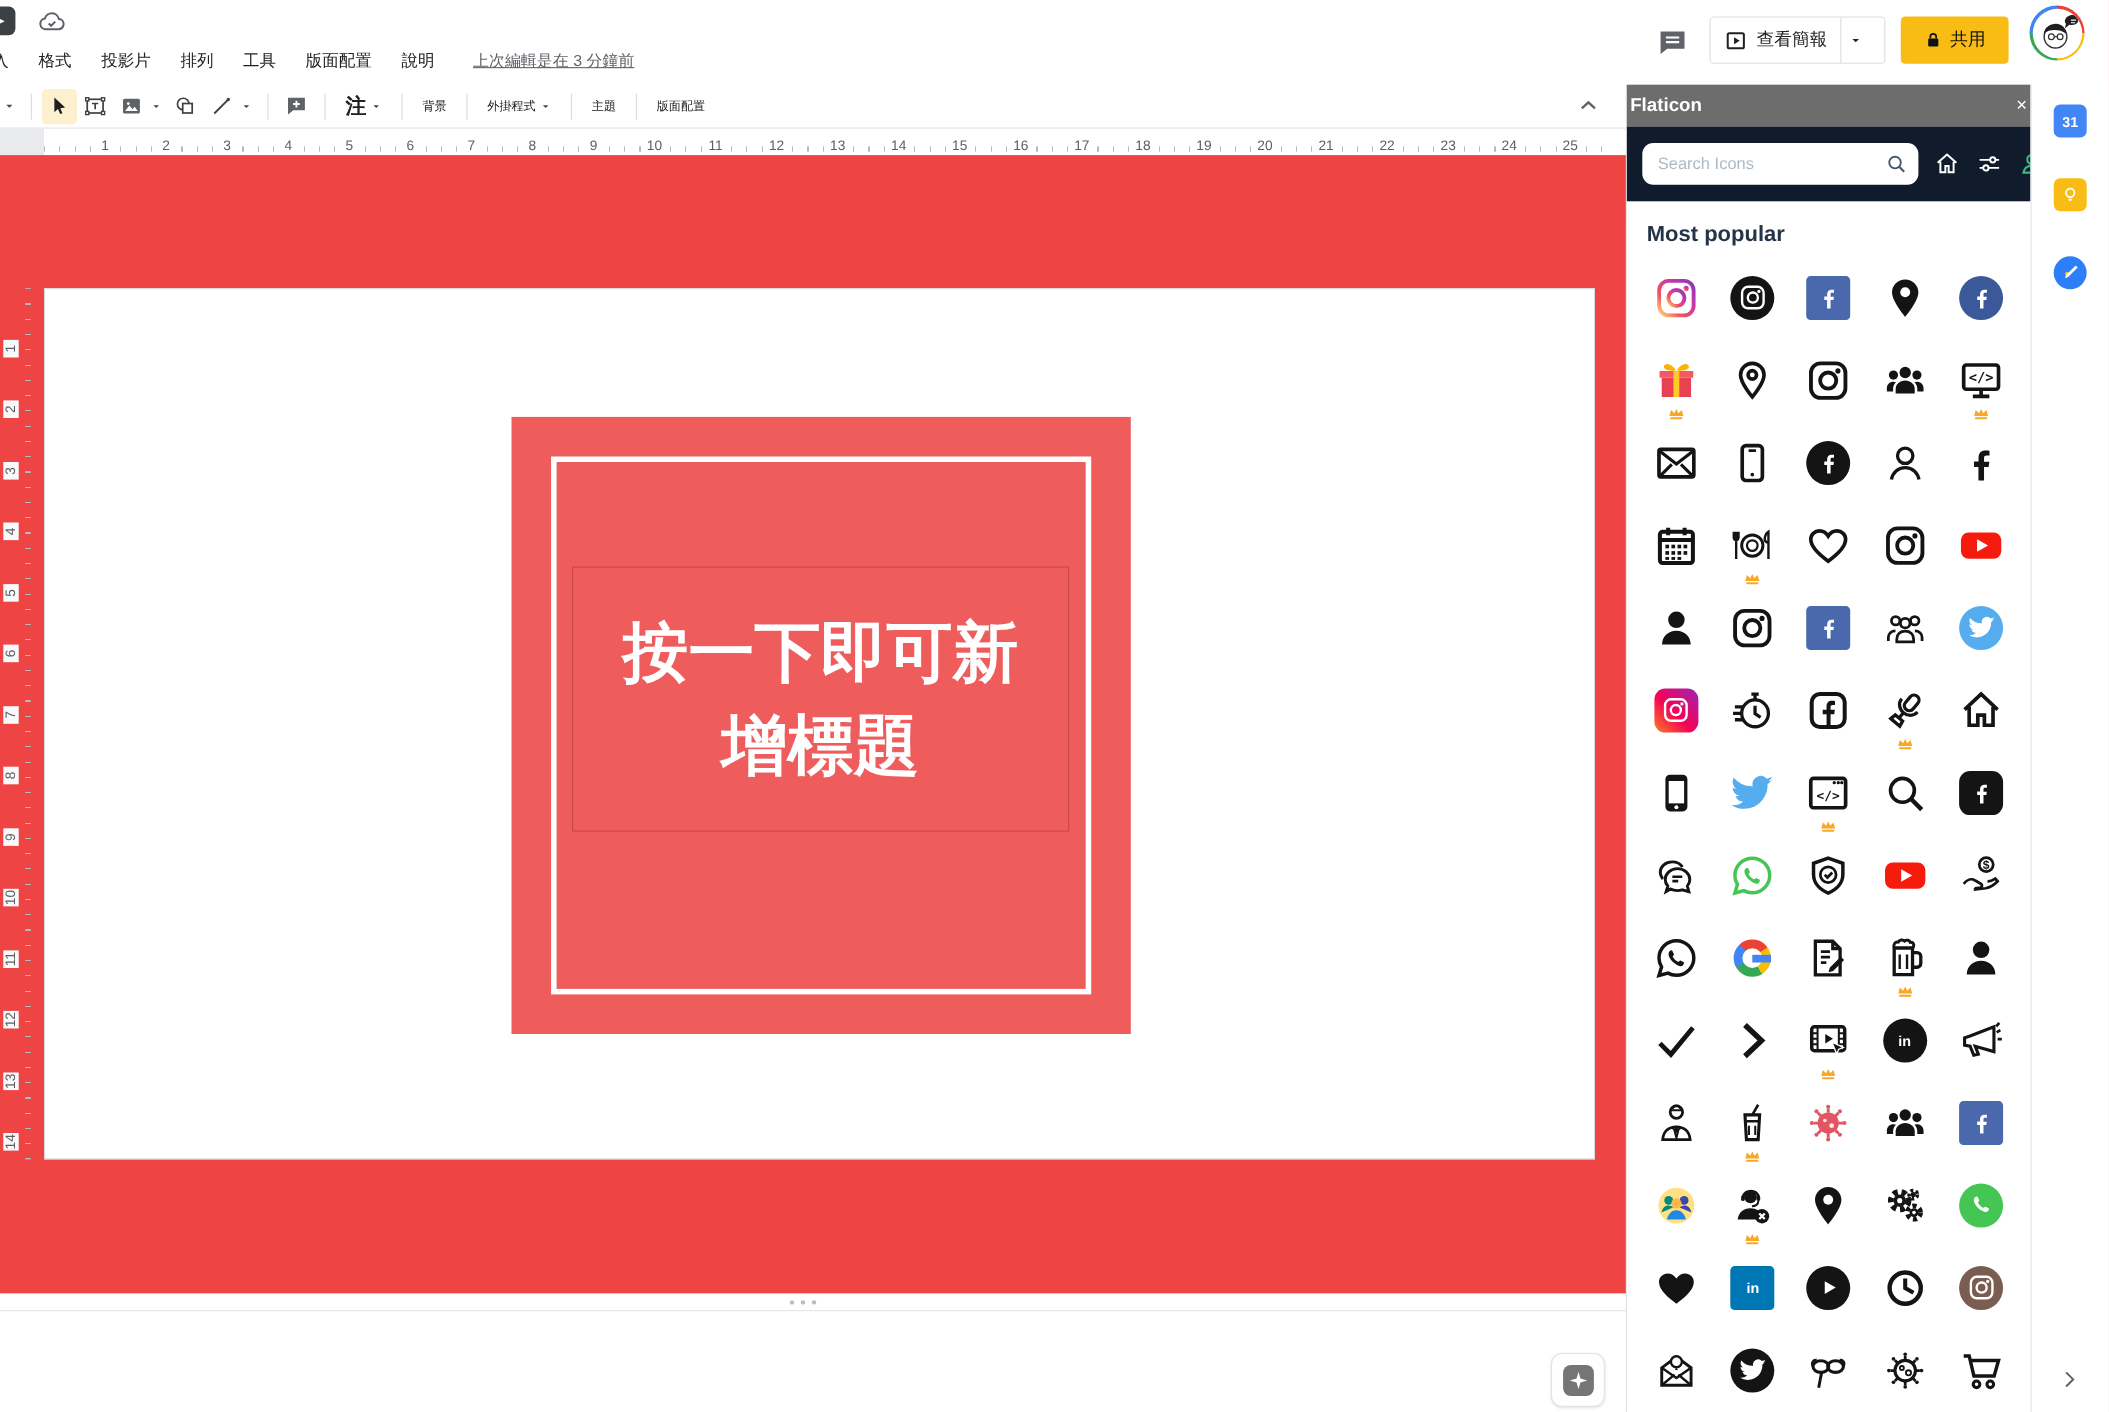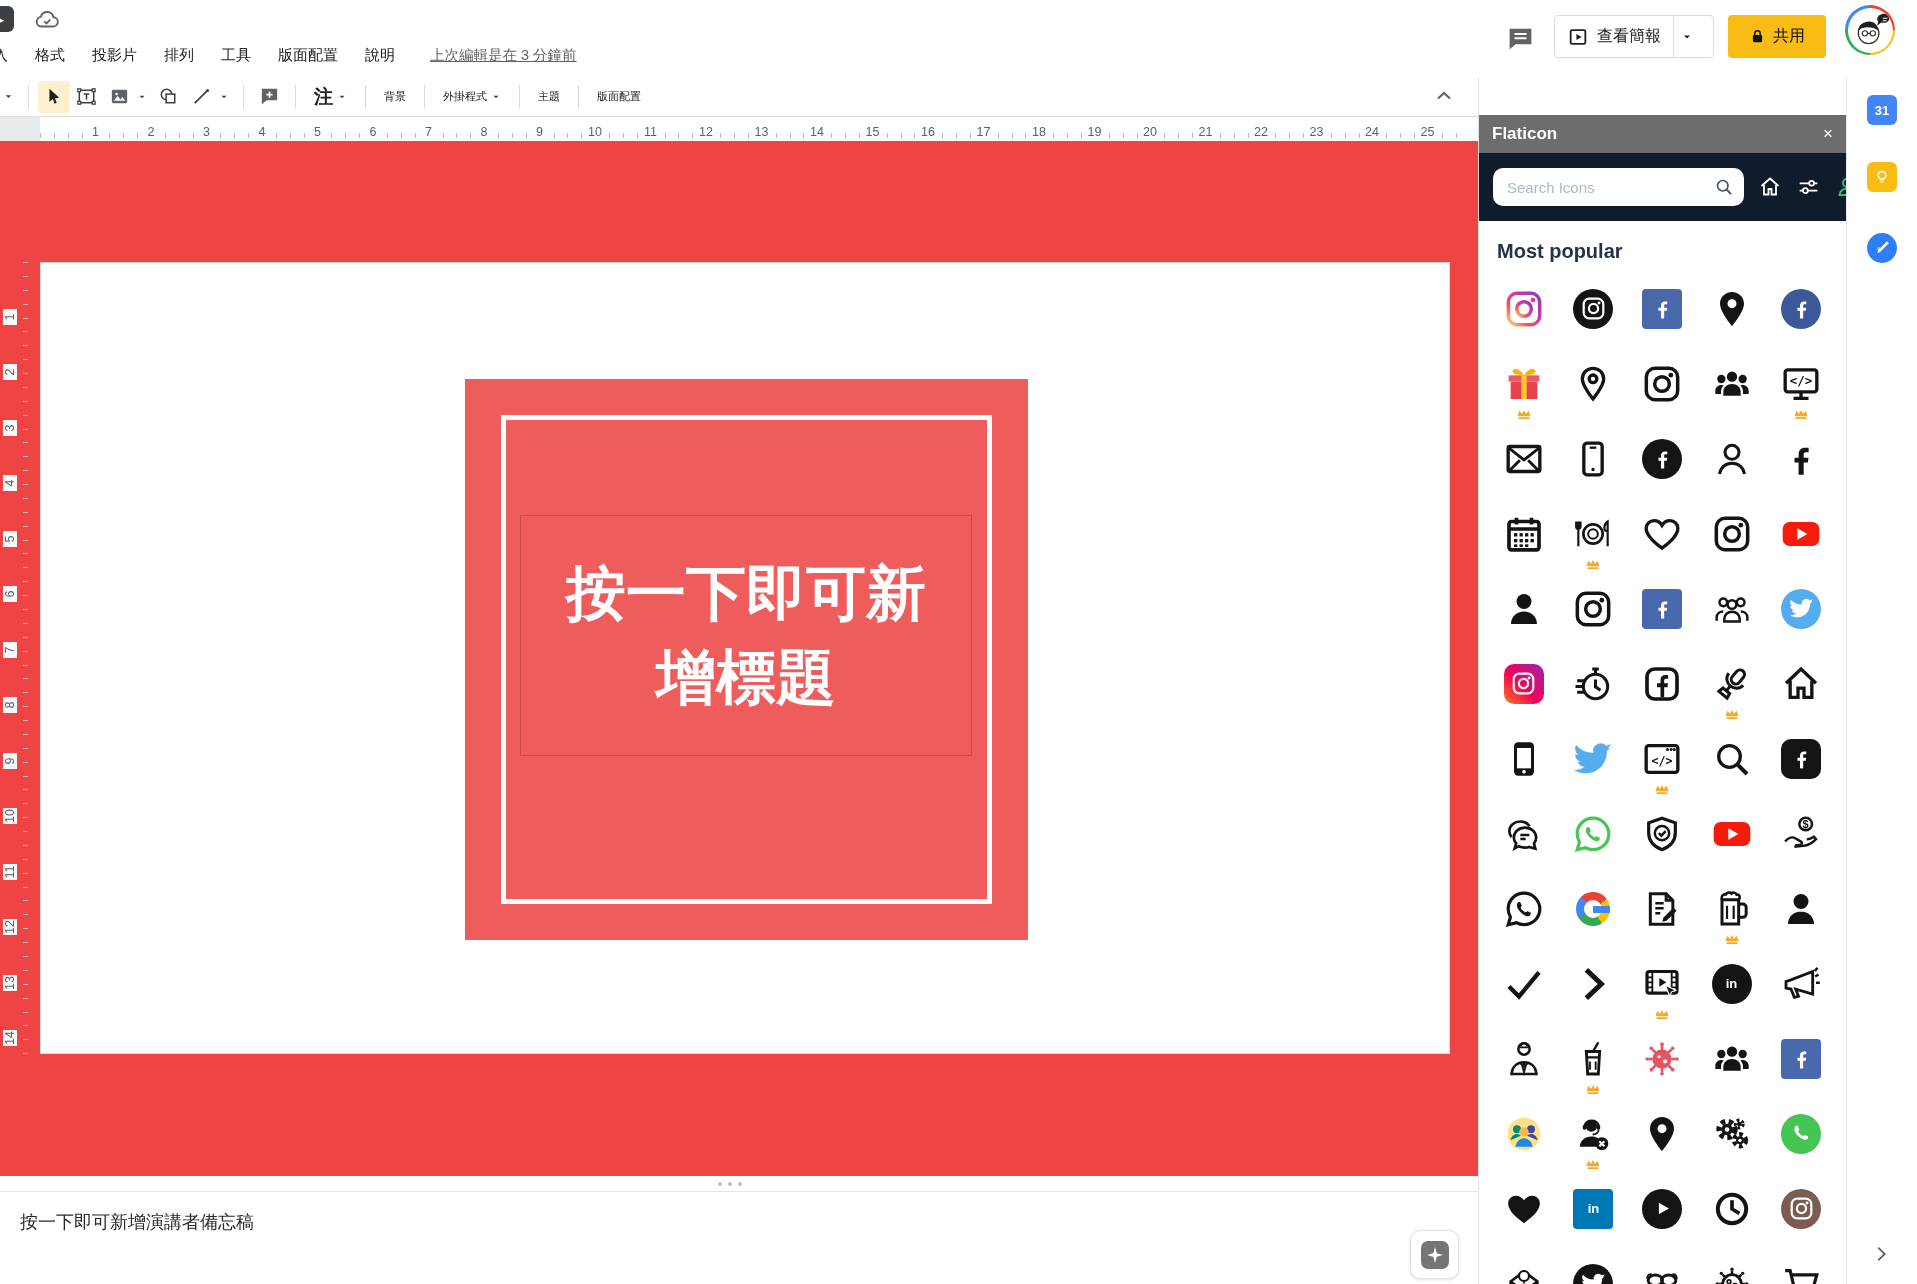--- a/index.html
+++ b/index.html
@@ -52,21 +52,21 @@
   
   .divider-band{position:absolute;left:0;top:1176px;width:1479px;height:16px;background:#fff;border-bottom:1px solid #e3e5e8;box-sizing:border-box;display:flex;align-items:center;}
   .dots{margin-left:718px;display:flex;gap:6px;}
   .dots i{width:4px;height:4px;border-radius:50%;background:#b9bdc1;}
   .notes{position:absolute;left:0;top:1192px;width:1479px;height:92px;background:#fff;font-size:18px;color:#27292b;padding:18px 0 0 20px;box-sizing:border-box;}
   .explore-btn{position:absolute;left:1410px;top:1230px;width:47px;height:47px;background:#fff;border:1px solid #e2e2e2;border-radius:10px;box-shadow:0 1px 3px rgba(0,0,0,.12);display:flex;align-items:center;justify-content:center;}
   .explore-badge{width:28px;height:28px;border-radius:7px;background:#757575;display:flex;align-items:center;justify-content:center;}
 
   
   .panel{position:absolute;left:1479px;top:77px;width:367px;height:1207px;background:#fff;box-shadow:-1px 0 0 #e0e0e0;}
-  .fl-head{height:38px;background:#6d6d6d;color:#fff;display:flex;align-items:center;justify-content:space-between;padding:0 13px;font-size:17px;font-weight:bold;margin-top:38px;}
+  .fl-head{height:38px;background:#6d6d6d;color:#fff;display:flex;align-items:center;justify-content:space-between;padding:0 3px;font-size:17px;font-weight:bold;}
   .fl-close{font-size:17px;color:#fff;font-weight:normal;}
   .fl-search{height:68px;background:#101c2c;display:flex;align-items:center;padding:0 14px;gap:14px;box-sizing:border-box;}
   .fl-input{flex:1;height:38px;background:#fff;border-radius:10px;display:flex;align-items:center;padding:0 10px 0 12px;gap:6px;}
   .fl-input input{border:none;outline:none;flex:1;min-width:0;font-size:15px;color:#33414e;font-family:inherit;}
   .fl-input input::placeholder{color:#aeb9c4;}
   .fl-body{background:#fff;}
   .fl-title{font-size:20px;font-weight:bold;color:#243346;margin:19px 0 8px 18px;}
   .fl-grid{display:grid;grid-template-columns:repeat(5,1fr);grid-auto-rows:75px;padding:0 10px;}
   .fi-cell{display:flex;align-items:center;justify-content:center;position:relative;}
   .fi-ic{display:flex;align-items:center;justify-content:center;}
@@ -261,21 +261,20 @@
     </div>
   </div>
 
   <div class="divider-band">
       <span class="dots">
         <i></i>
         <i></i>
         <i></i>
       </span>
     </div>
-  <div class="notes"><span>按一下即可新增演講者備忘稿</span></div>
   <div class="explore-btn">
     <span class="explore-badge">
       <svg width="20" height="20" viewBox="0 0 24 24">
           <path d="M12 2.5l2.1 7.4 7.4 2.1-7.4 2.1L12 21.5l-2.1-7.4-7.4-2.1 7.4-2.1z" fill="#fff"></path>
         </svg>
     </span>
   </div>
 
   <div class="panel">
     <div class="fl-head">

